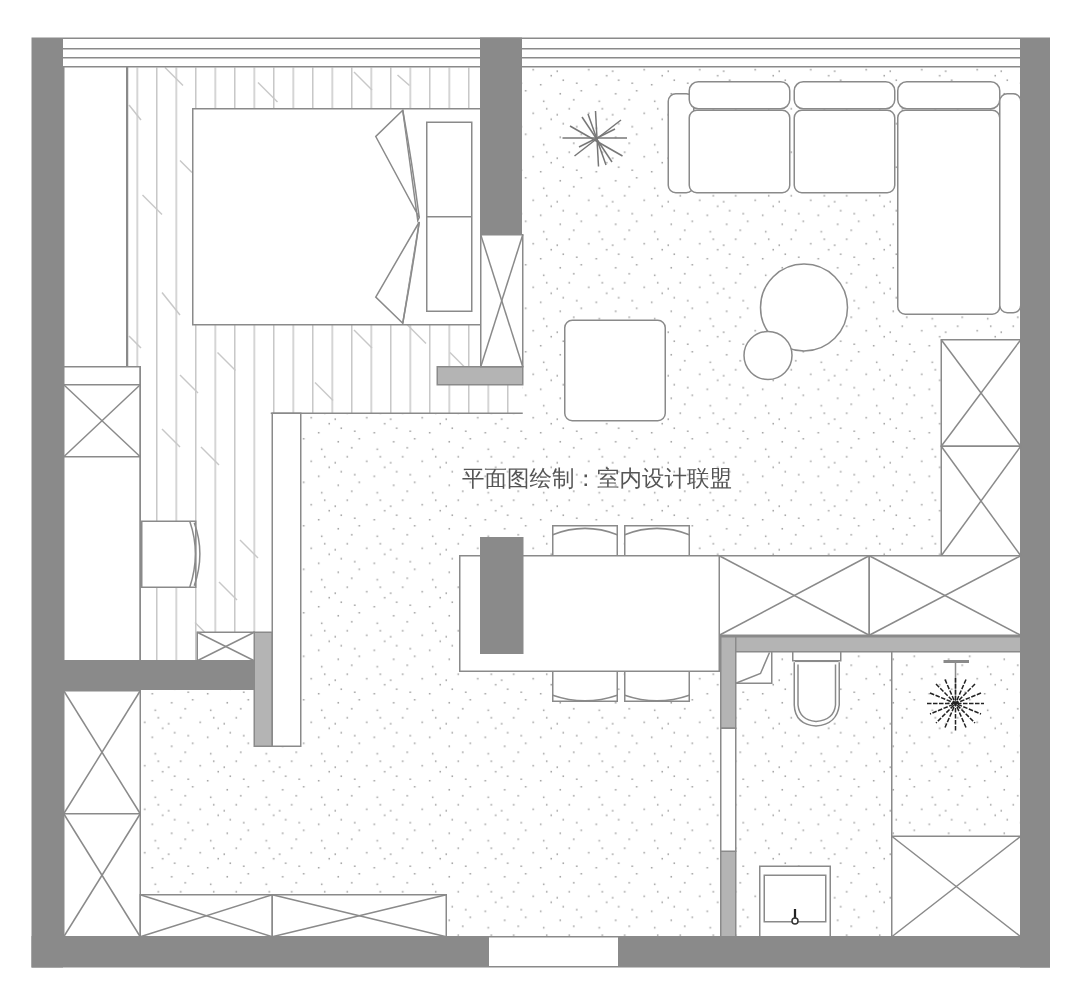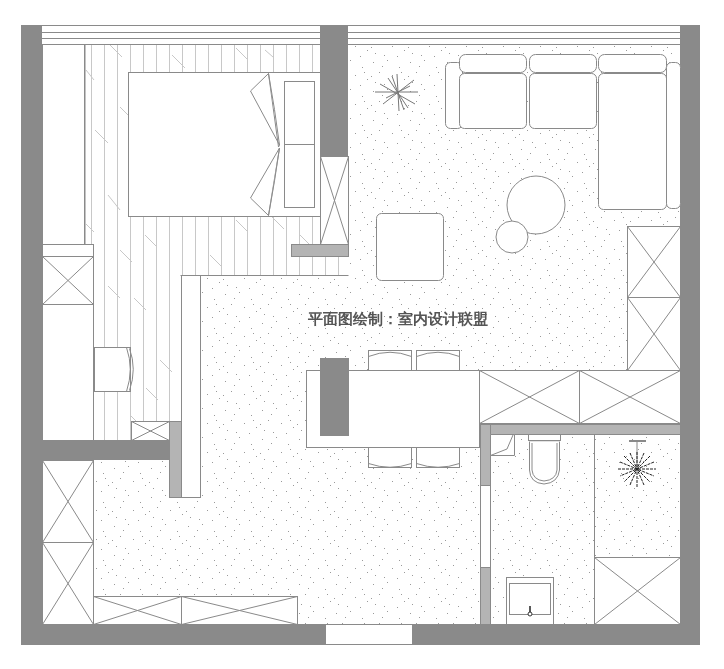--- a/index.html
+++ b/index.html
@@ -1,18 +1,18 @@
 <!DOCTYPE html>
 <html><head>
 <meta charset="utf-8">
 <style>
   html,body{margin:0;padding:0;background:#ffffff;}
   body{width:724px;height:669px;position:relative;overflow:hidden;font-family:"DejaVu Serif",serif;}
   #plan{position:absolute;left:0;top:0;width:724px;height:669px;}
-  .title{position:absolute;left:308px;top:310px;font-size:15px;font-weight:bold;color:#555555;
+  .title{position:absolute;left:308px;top:310px;font-size:15px;font-weight:normal;color:#555555;
          font-family:"DejaVu Serif","Liberation Serif",serif;letter-spacing:0px;white-space:nowrap;text-align:right;}
 </style>
 </head>
 <body>
 
 <svg id="plan" viewBox="0 0 724 669" xmlns="http://www.w3.org/2000/svg">
   <defs>
     <pattern id="tile" x="0" y="0" width="37" height="29" patternUnits="userSpaceOnUse">
       <rect width="37" height="29" fill="#ffffff"></rect>
       <rect x="3" y="4" width="1" height="1" fill="#9a9a9a"></rect>

